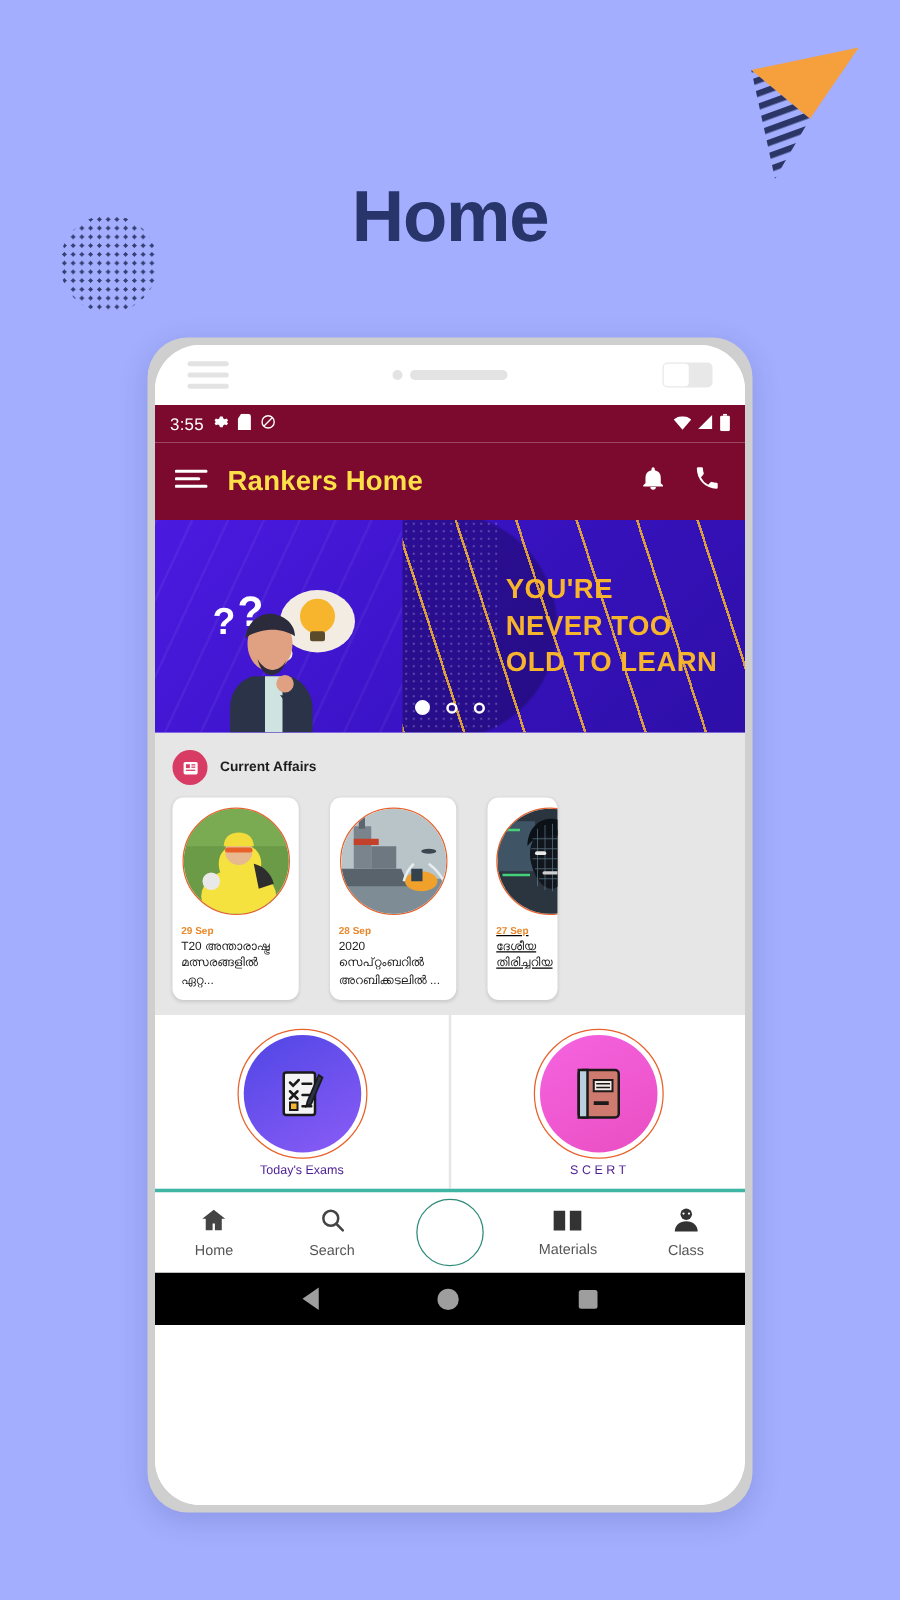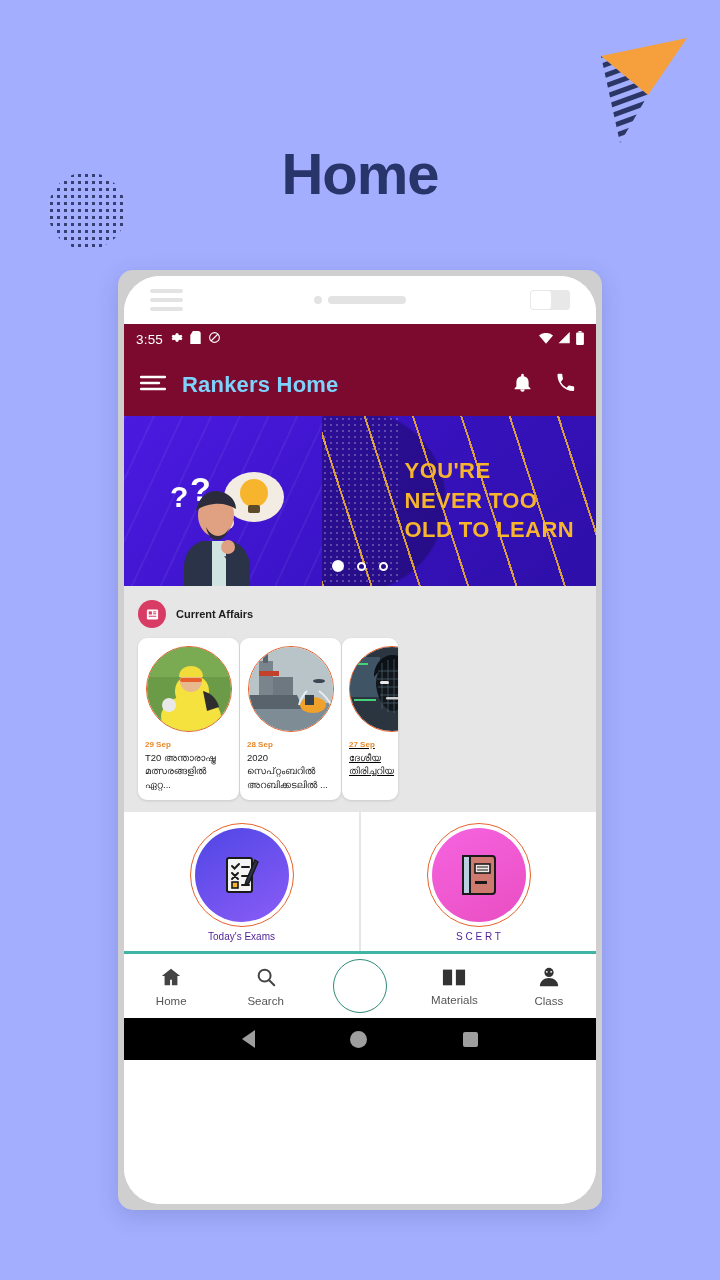--- a/index.html
+++ b/index.html
@@ -23,21 +23,21 @@
   .page-title {
     position:absolute; top:140px; left:0; width:720px; text-align:center;
     font-size:58px; font-weight:bold; color:#27356b; letter-spacing:-1px;
   }
 
   
   .phone {
     position:absolute; left:118px; top:270px;
     width:484px; height:940px;
     background:#cfcfcf;
-    border-radius:15px;
+    border-radius:32px;
     padding:6px;
     box-shadow:0 6px 22px rgba(40,50,110,.18);
   }
   .phone-inner {
     width:100%; height:100%;
     background:#ffffff;
     border-radius:36px;
     overflow:hidden;
     position:relative;
     display:flex; flex-direction:column;
@@ -57,21 +57,21 @@
   .mock-toggle b { display:block; width:20px; height:18px; margin:0 1px; background:#fff; border-radius:3px; }
 
   
   .statusbar { flex:0 0 30px; background:#7b0a2e; color:#fff;
                display:flex; align-items:center; padding:0 12px; font-size:13px; }
   .sb-left { display:flex; align-items:center; gap:7px; }
   .sb-right { margin-left:auto; display:flex; align-items:center; gap:5px; }
   .sb-time { font-size:13.5px; letter-spacing:.2px; }
 
   
-  .appbar { flex:0 0 62px; background:#7b0a2e; color:#7dd3fc;
+  .appbar { flex:0 0 62px; background:#7b0a2e; color:#fde047;
             display:flex; align-items:center; padding:0 16px; gap:16px; }
   .appbar-title { font-size:22px; font-weight:bold; letter-spacing:.2px; }
   .appbar-actions { margin-left:auto; display:flex; align-items:center; gap:22px; padding-right:4px; }
 
   
   .app-body { flex:1; overflow:hidden; background:#fff; display:flex; flex-direction:column; }
 
   
   .banner { flex:0 0 170px; position:relative; overflow:hidden;
             background:#3d17cf; }
@@ -96,21 +96,21 @@
      display:flex; gap:13px; align-items:center; }
   .bd { width:9px; height:9px; border-radius:50%; border:2px solid #fff; }
   .bd.on { background:#fff; width:12px; height:12px; }
 
   
   .ca-section { flex:0 0 auto; background:#e6e6e6; padding:10px 0 12px 0; }
   .ca-head { display:flex; align-items:center; gap:10px; padding:4px 14px 10px 14px; }
   .ca-icon { width:28px; height:28px; border-radius:50%; background:#d83b63;
              display:flex; align-items:center; justify-content:center; }
   .ca-title { font-size:11px; font-weight:bold; color:#1d1d1d; }
-  .ca-scroll { display:flex; gap:1px; padding:0 14px; }
+  .ca-scroll { display:flex; gap:25px; padding:0 14px; }
   .news-card { flex:0 0 101px; background:#fff; border-radius:9px; padding:8px 7px 9px 7px;
                box-shadow:0 1px 3px rgba(0,0,0,.13); }
   .news-card.clip { flex:0 0 56px; overflow:hidden;text-decoration:underline; }
   .news-thumb { width:86px; height:86px; border-radius:50%;
                 border:1.6px solid #e8612b; overflow:hidden; margin:0 auto 8px auto;
                 position:relative; }
   .news-date { font-size:8px; color:#e8882b; font-weight:bold; margin-bottom:2px; }
   .news-text { font-size:9.5px; color:#1d1d1d; line-height:1.4; }
 
   

